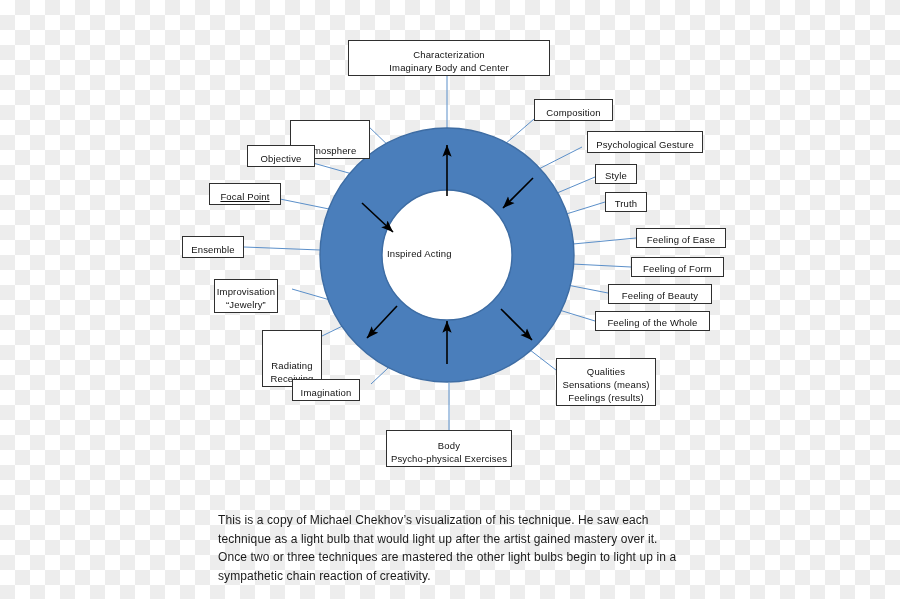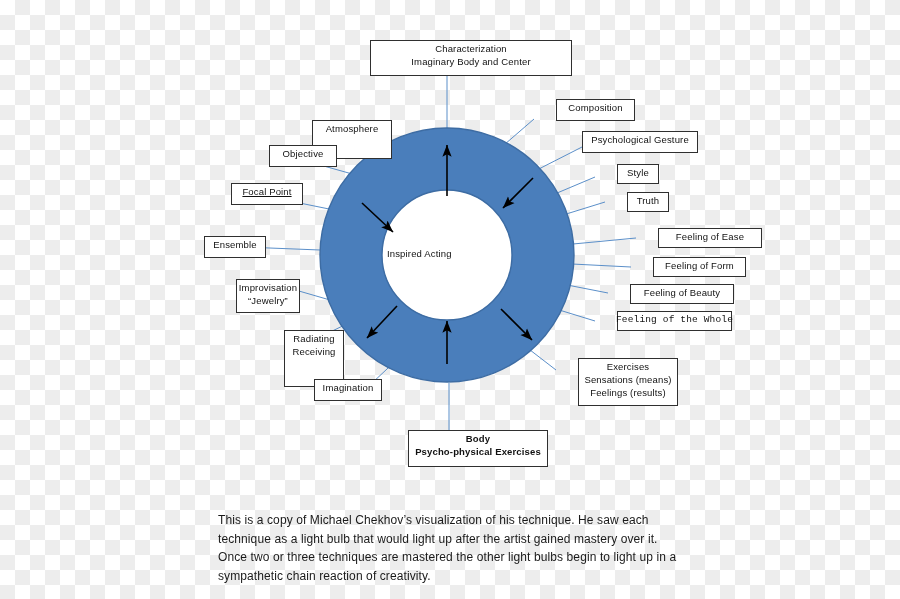--- a/index.html
+++ b/index.html
@@ -44,25 +44,24 @@
     box-sizing: border-box;
     background: #ffffff;
     border: 1px solid #2f2f2f;
     color: #111111;
     font-size: 9.5px;
     line-height: 13px;
     text-align: center;
     display: flex;
     flex-direction: column;
     align-items: center;
-    justify-content: flex-start;
+    justify-content: flex-end;
     white-space: pre;
     letter-spacing: 0.15px;
     padding: 1px 4px;
-    margin-left: 22px;
   }
   .nodebox span { display: block; }
   #center-label {
     position: absolute;
     font-size: 9.5px;
     color: #111111;
     width: 120px;
     letter-spacing: 0.15px;
   }
   #caption {
@@ -130,27 +129,27 @@
 
   <div id="nodes-layer">
       <div class="nodebox" style="left: 348px; top: 40px; width: 202px; height: 36px; border-color: rgb(47, 47, 47);"><span>Characterization</span><span>Imaginary Body and Center</span></div>
       <div class="nodebox" style="left: 290px; top: 120px; width: 80px; height: 39px; border-color: rgb(47, 47, 47);"><span>Atmosphere</span></div>
       <div class="nodebox" style="left: 247px; top: 145px; width: 68px; height: 22px; border-color: rgb(47, 47, 47);"><span>Objective</span></div>
       <div class="nodebox" style="left: 209px; top: 183px; width: 72px; height: 22px; border-color: rgb(47, 47, 47); text-decoration: underline;"><span>Focal Point</span></div>
       <div class="nodebox" style="left: 182px; top: 236px; width: 62px; height: 22px; border-color: rgb(47, 47, 47);"><span>Ensemble</span></div>
       <div class="nodebox" style="left: 214px; top: 279px; width: 64px; height: 34px; border-color: rgb(47, 47, 47);"><span>Improvisation</span><span>“Jewelry”</span></div>
       <div class="nodebox" style="left: 262px; top: 330px; width: 60px; height: 57px; border-color: rgb(47, 47, 47);"><span>Radiating</span><span>Receiving</span></div>
       <div class="nodebox" style="left: 292px; top: 379px; width: 68px; height: 22px; border-color: rgb(47, 47, 47);"><span>Imagination</span></div>
-      <div class="nodebox" style="left: 386px; top: 430px; width: 140px; height: 37px; border-color: rgb(47, 47, 47); font-weight: bold;"><span>Body</span><span>Psycho-physical Exercises</span></div>
-      <div class="nodebox" style="left: 556px; top: 358px; width: 100px; height: 48px; border-color: rgb(47, 47, 47);"><span>Exercises</span><span>Sensations (means)</span><span>Feelings (results)</span></div>
-      <div class="nodebox" style="left: 595px; top: 311px; width: 115px; height: 20px; border-color: rgb(47, 47, 47); font-family: Liberation Mono, monospace;"><span>Feeling of the Whole</span></div>
+      <div class="nodebox" style="left: 386px; top: 430px; width: 126px; height: 37px; border-color: rgb(47, 47, 47);"><span>Body</span><span>Psycho-physical Exercises</span></div>
+      <div class="nodebox" style="left: 556px; top: 358px; width: 100px; height: 48px; border-color: rgb(47, 47, 47);"><span>Qualities</span><span>Sensations (means)</span><span>Feelings (results)</span></div>
+      <div class="nodebox" style="left: 595px; top: 311px; width: 115px; height: 20px; border-color: rgb(47, 47, 47);"><span>Feeling of the Whole</span></div>
       <div class="nodebox" style="left: 608px; top: 284px; width: 104px; height: 20px; border-color: rgb(47, 47, 47);"><span>Feeling of Beauty</span></div>
       <div class="nodebox" style="left: 631px; top: 257px; width: 93px; height: 20px; border-color: rgb(47, 47, 47);"><span>Feeling of Form</span></div>
-      <div class="nodebox" style="left: 636px; top: 228px; width: 104px; height: 20px; border-color: rgb(47, 47, 47);"><span>Feeling of Ease</span></div>
+      <div class="nodebox" style="left: 636px; top: 228px; width: 90px; height: 20px; border-color: rgb(47, 47, 47);"><span>Feeling of Ease</span></div>
       <div class="nodebox" style="left: 605px; top: 192px; width: 42px; height: 20px; border-color: rgb(47, 47, 47);"><span>Truth</span></div>
       <div class="nodebox" style="left: 595px; top: 164px; width: 42px; height: 20px; border-color: rgb(47, 47, 47);"><span>Style</span></div>
-      <div class="nodebox" style="left: 560px; top: 131px; width: 116px; height: 22px; border-color: rgb(47, 47, 47);"><span>Psychological Gesture</span></div>
+      <div class="nodebox" style="left: 587px; top: 131px; width: 116px; height: 22px; border-color: rgb(47, 47, 47);"><span>Psychological Gesture</span></div>
       <div class="nodebox" style="left: 534px; top: 99px; width: 79px; height: 22px; border-color: rgb(47, 47, 47);"><span>Composition</span></div>
     </div>
 
   <div id="caption">This is a copy of Michael Chekhov’s visualization of his technique. He saw each technique as a light bulb that would light up after the artist gained mastery over it. Once two or three techniques are mastered the other light bulbs begin to light up in a sympathetic chain reaction of creativity.</div>
 
 </div>
 
 </body></html>

